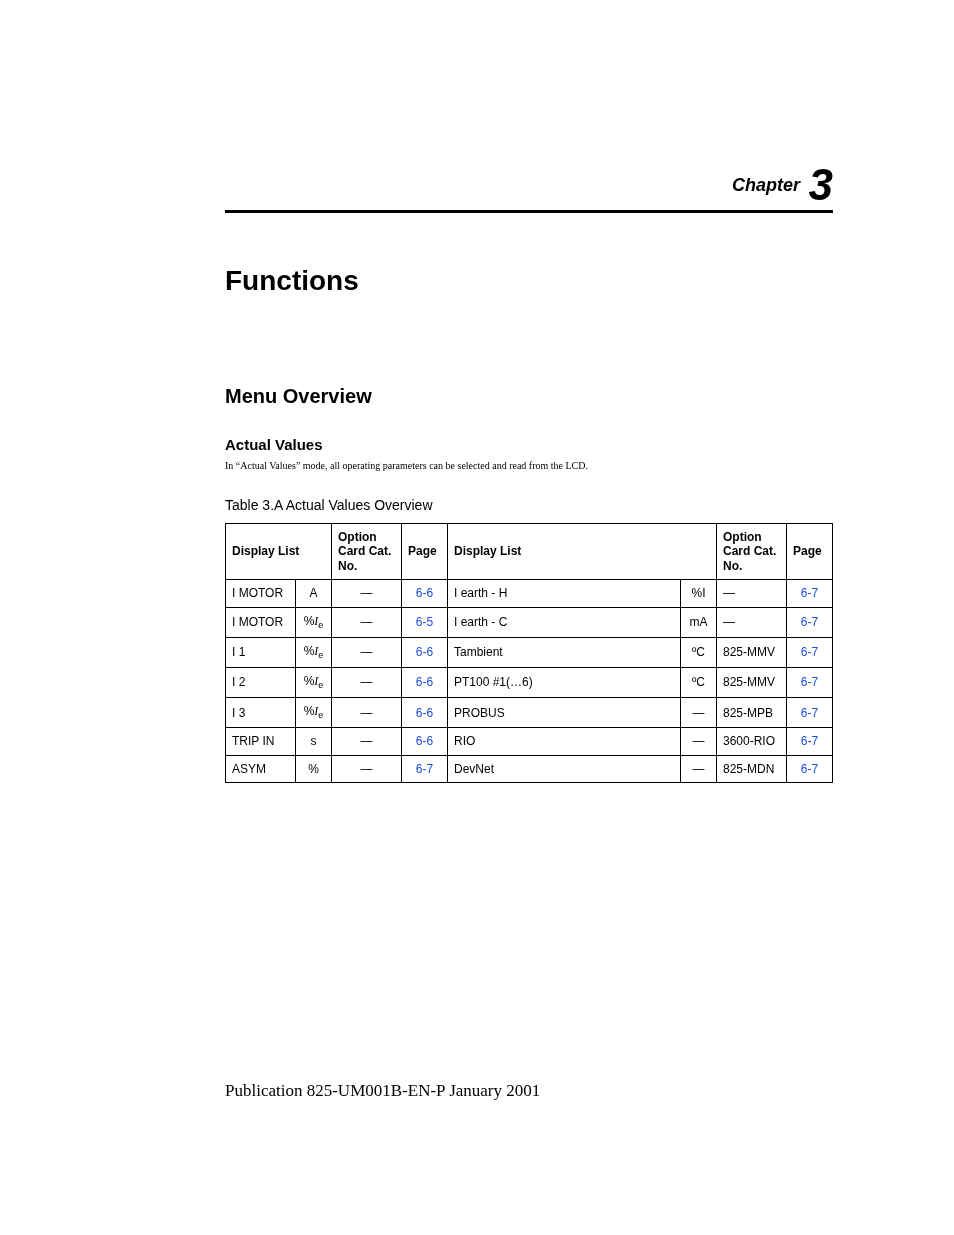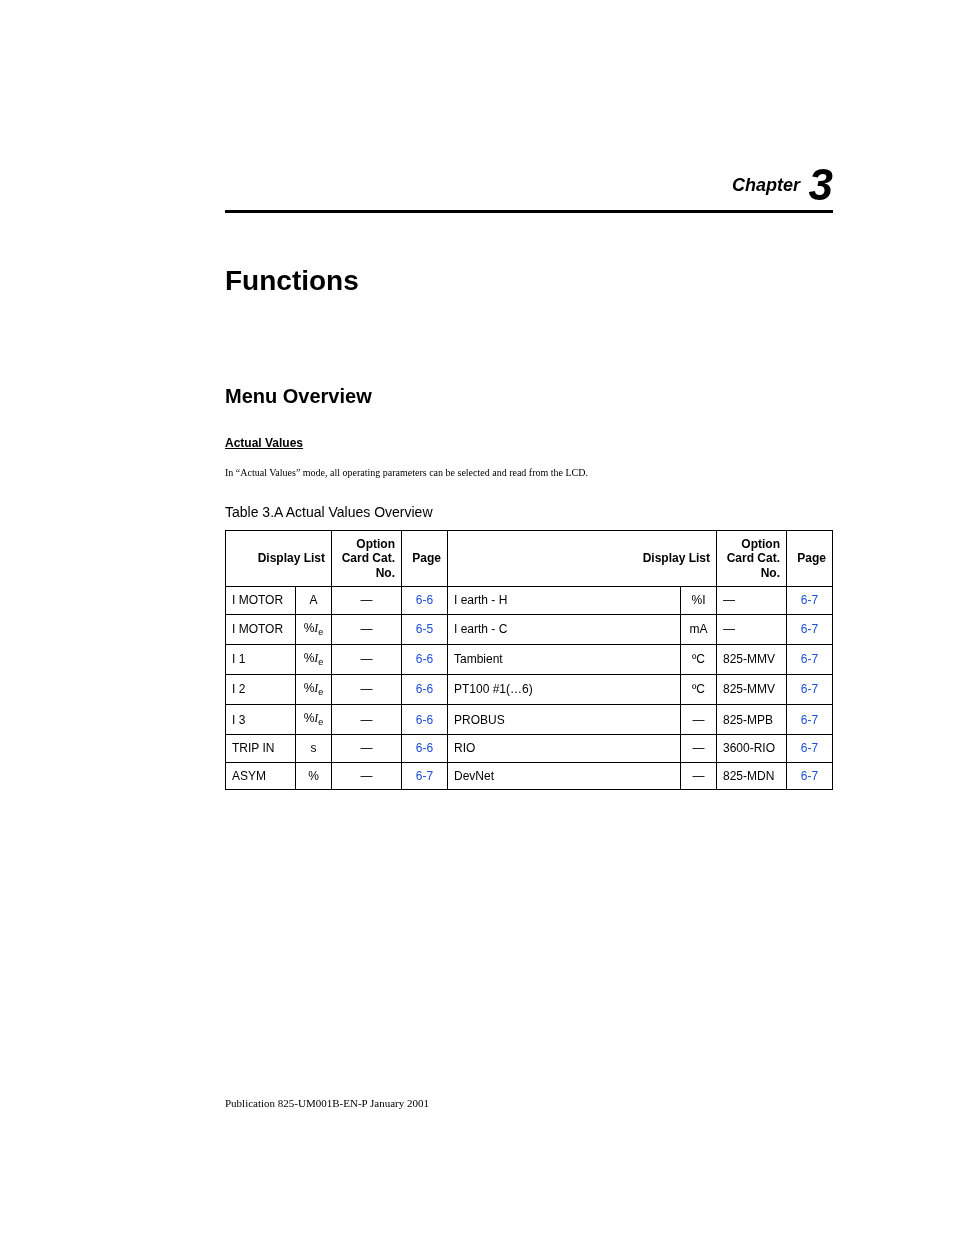--- a/index.html
+++ b/index.html
@@ -43,24 +43,23 @@
       margin-bottom: 88px;
     }
     .h2 {
       font-family: Arial, Helvetica, sans-serif;
       font-size: 20px;
       font-weight: bold;
       margin-bottom: 28px;
     }
     .h3 {
       font-family: Arial, Helvetica, sans-serif;
-      font-size: 12px;
-      font-weight: bold;
-      margin-bottom: 16px;
-      text-decoration: underline;
+      font-size: 15px;
+      font-weight: bold;
+      margin-bottom: 6px;
     }
     .body-text {
       font-size: 10px;
       line-height: 1.4;
       margin-bottom: 24px;
     }
     .table-title {
       font-family: Arial, Helvetica, sans-serif;
       font-size: 14px;
       font-weight: normal;
@@ -68,43 +67,43 @@
     }
     table.data {
       border-collapse: collapse;
       width: 100%;
       font-family: Arial, Helvetica, sans-serif;
       font-size: 12px;
     }
     table.data th {
       border: 1px solid #000;
       padding: 6px 6px;
-      text-align: right;
+      text-align: left;
       font-weight: bold;
       line-height: 1.2;
       height: 40px;
     }
     table.data td {
       border: 1px solid #000;
       padding: 6px 6px;
       text-align: left;
       line-height: 1.2;
       height: 26px;
     }
     table.data td.center { text-align: center; }
     .th-display { width: 70px; }
     .th-unit { width: 36px; }
     .th-opt { width: 70px; }
     .th-page { width: 46px; }
     .link { color: #1d4ed8; }
     .footer {
       position: absolute;
       left: 225px;
-      bottom: 126px;
-      font-size: 11px;
+      bottom: 134px;
+      font-size: 17px;
     }
     .percent-ie { white-space: nowrap; }
     .italic-i { font-style: italic; font-family: Georgia, serif; }
     .sub { font-size: 9px; vertical-align: sub; }
   </style>
 </head>
 <body>
 
 <div class="page">
   <div class="chapter-header">

